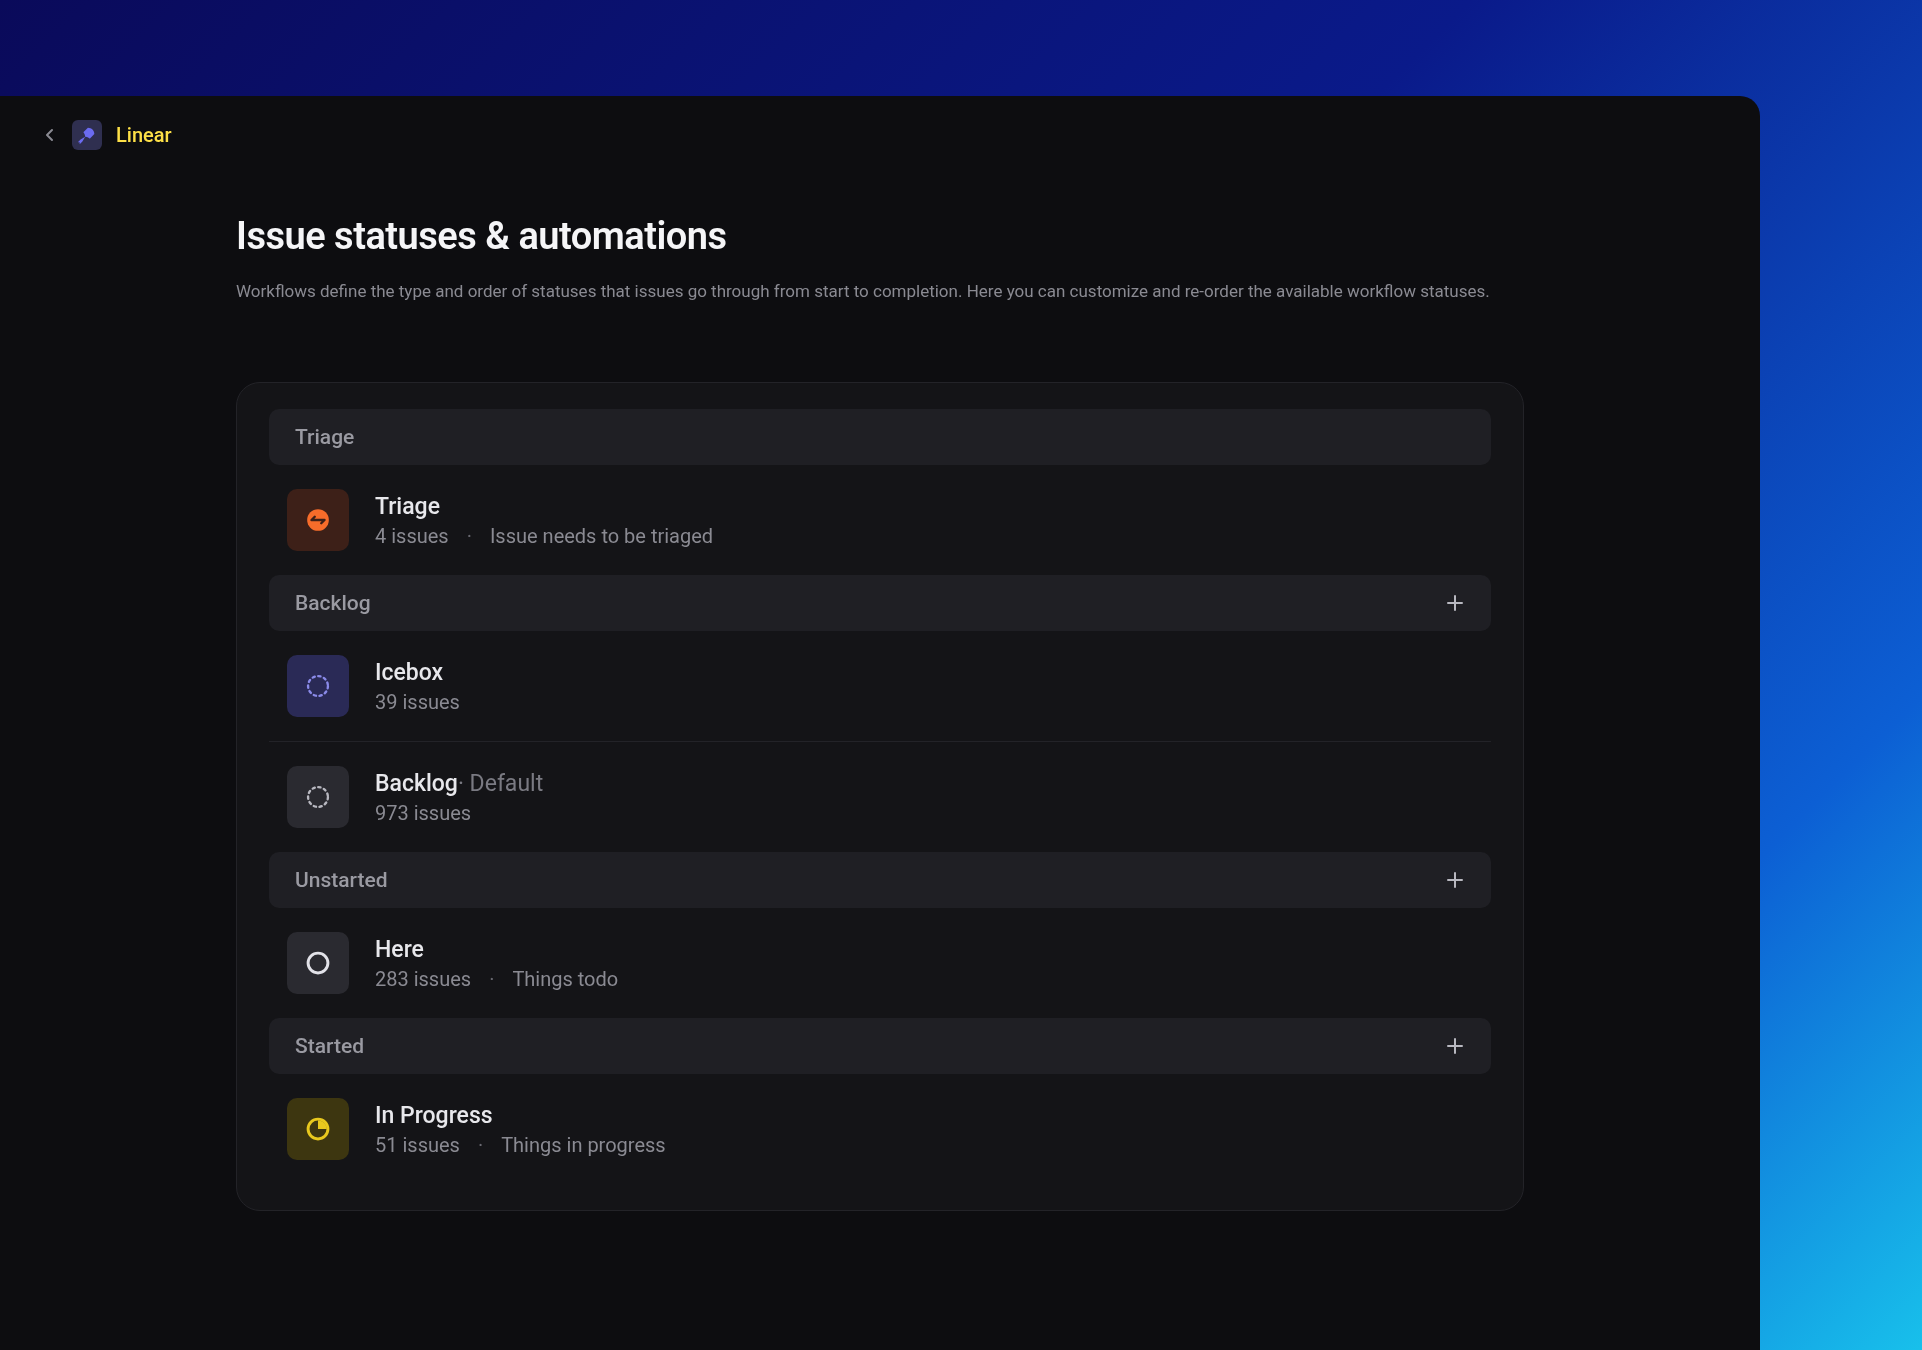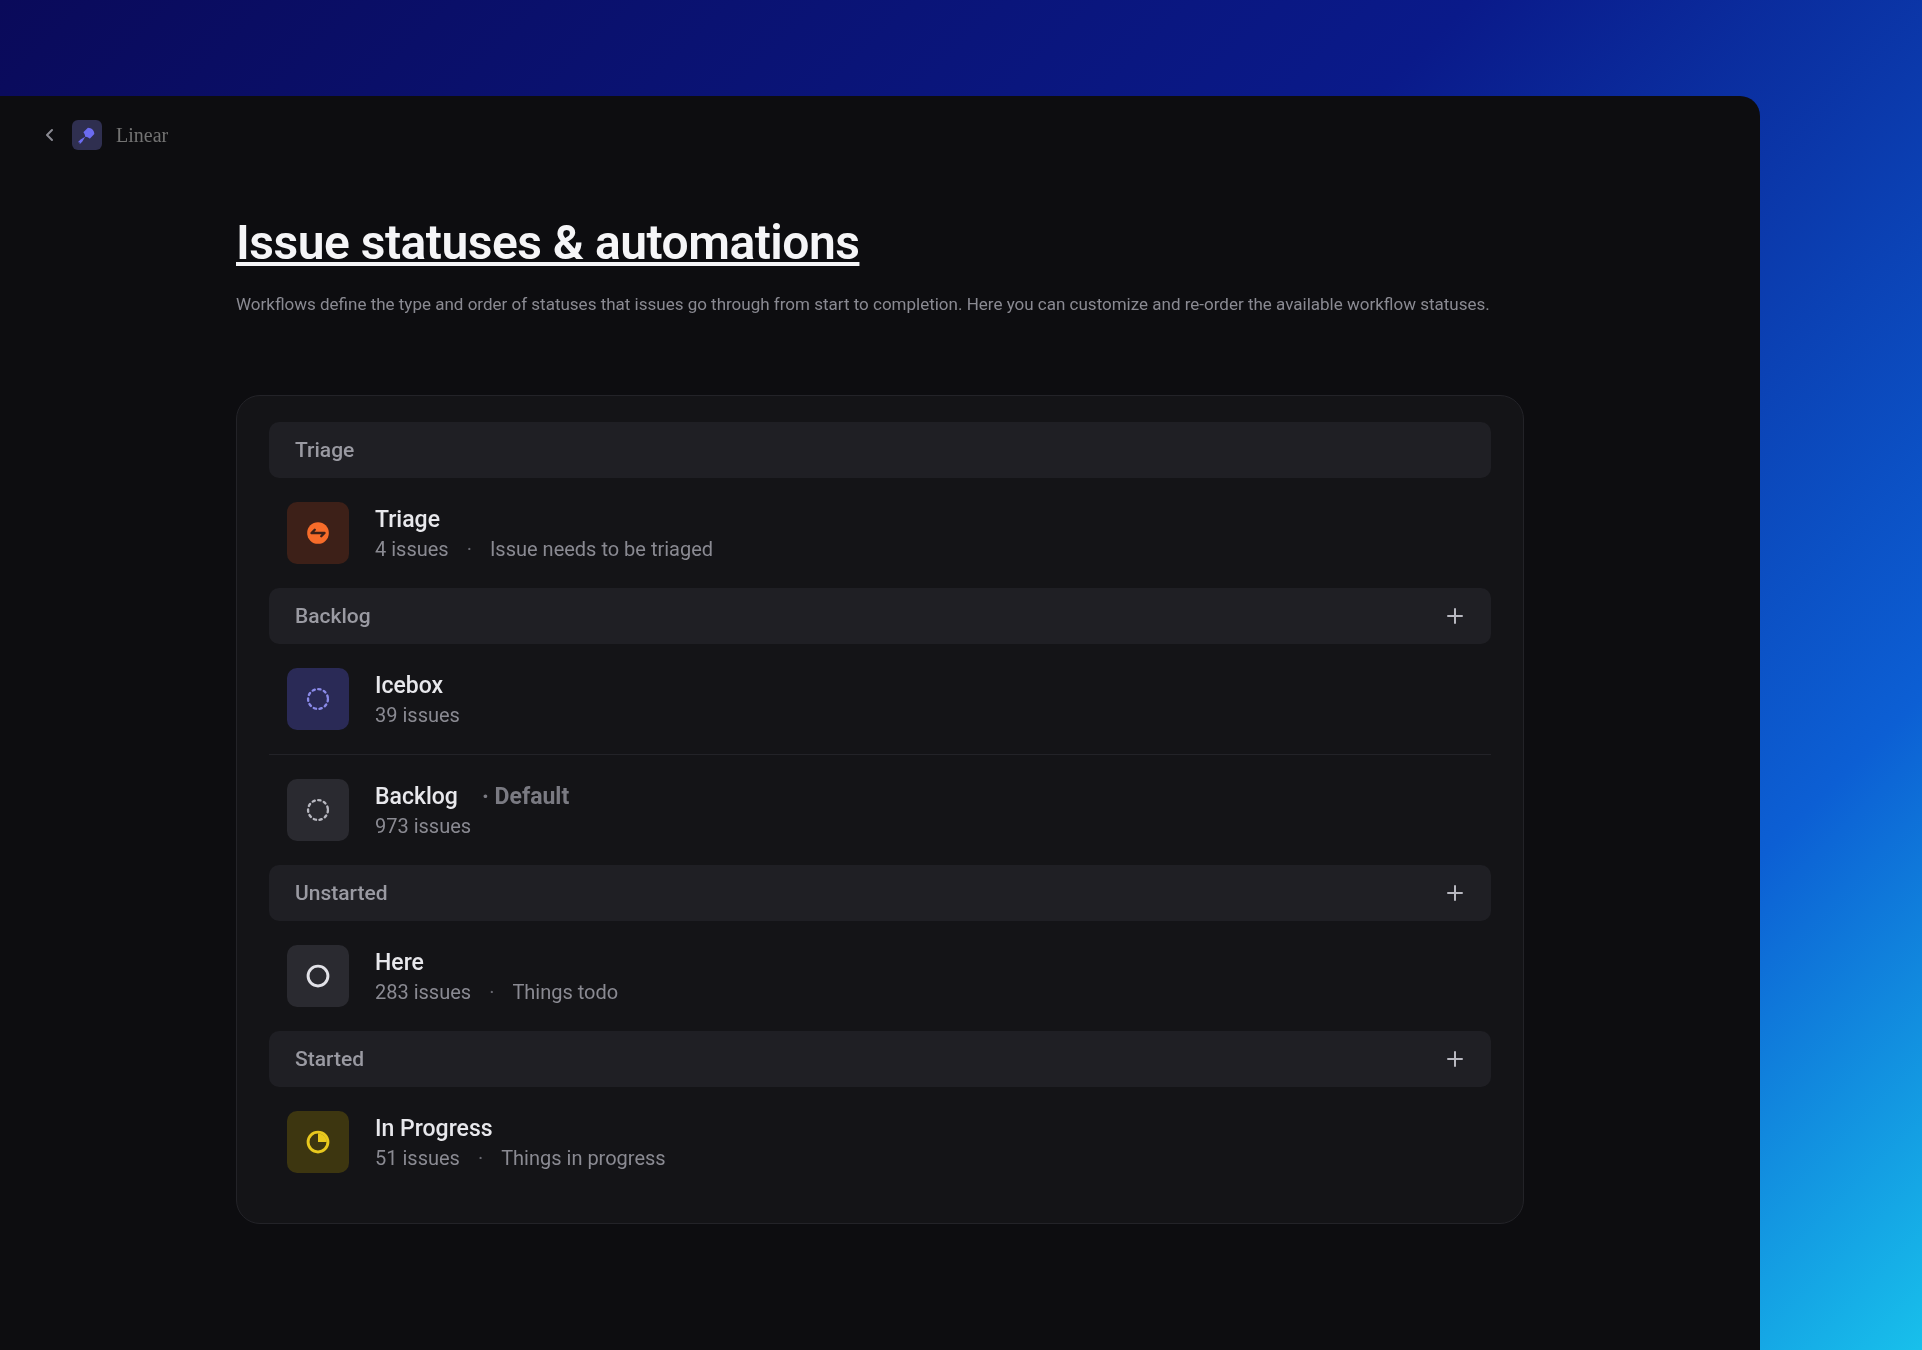--- a/index.html
+++ b/index.html
@@ -46,37 +46,35 @@
     width: 30px;
     height: 30px;
     background: #2f2f50;
     border-radius: 6px;
     display: flex;
     align-items: center;
     justify-content: center;
   }
   
   .breadcrumb-title {
-    color: #737373;
+    color: #fde047;
     font-size: 20px;
     font-weight: 500;
-    font-family: Liberation Serif, serif;
   }
   
   .content {
     padding: 40px 236px 0 236px;
   }
   
   .page-title {
     color: #f5f5f7;
-    font-size: 48px;
+    font-size: 38px;
     font-weight: 600;
     letter-spacing: -0.5px;
     margin-bottom: 20px;
-    text-decoration: underline;
   }
   
   .page-description {
     color: #8a8a92;
     font-size: 17px;
     line-height: 1.55;
     max-width: 1270px;
     margin-bottom: 78px;
   }
   
@@ -151,22 +149,21 @@
   
   .status-name {
     color: #e8e8ec;
     font-size: 23px;
     font-weight: 500;
   }
   
   .status-default {
     color: #7a7a82;
     font-size: 23px;
-    font-weight: 700;
-    padding-left: 24px;
+    font-weight: 400;
   }
   
   .status-meta {
     color: #8a8a92;
     font-size: 20px;
     display: flex;
     align-items: center;
     gap: 8px;
   }
   

